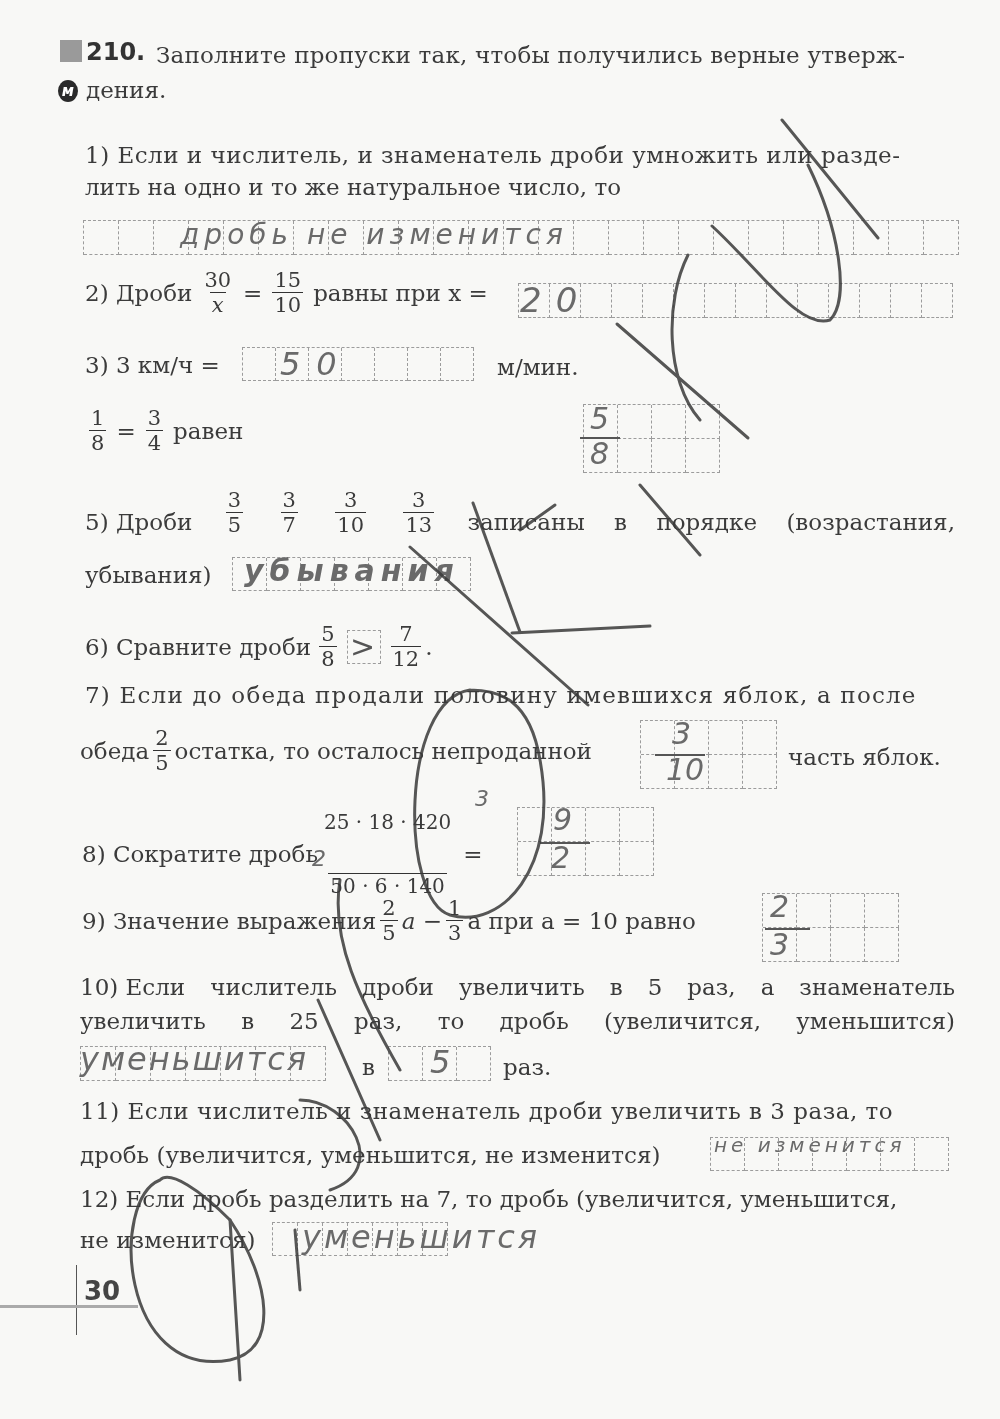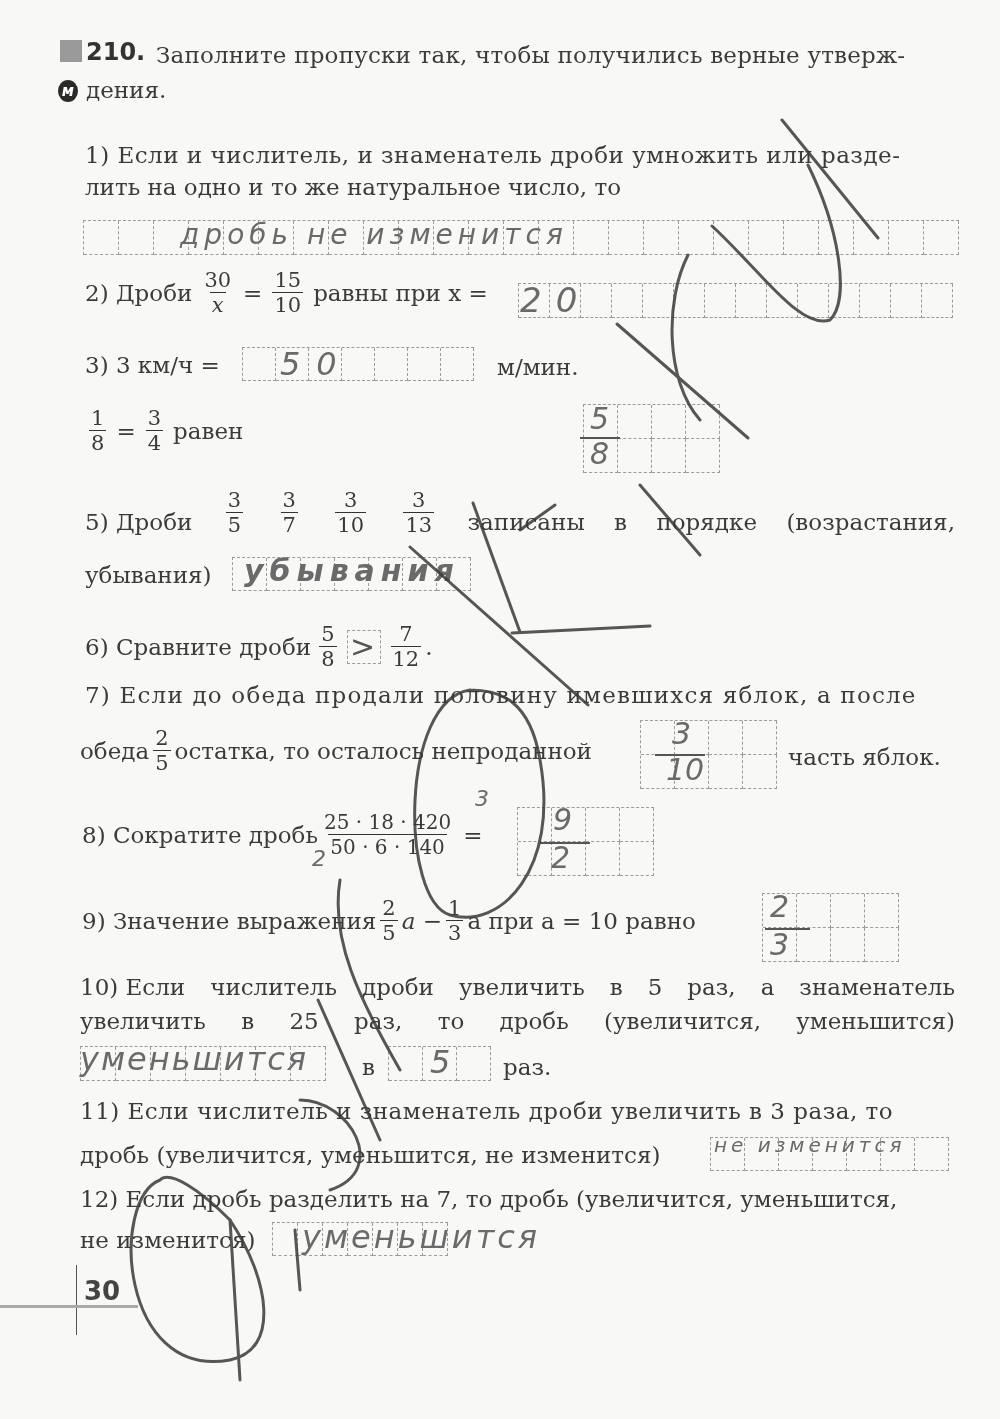--- a/index.html
+++ b/index.html
@@ -211,21 +211,21 @@
     <div class="cell"></div>
     <div class="cell"></div>
 </div>
 <div class="hand" style="left:672px;top:716px;font-size:30px;">3</div>
 <div class="abs" style="left:655px;top:754px;width:50px;height:2px;background:#555;"></div>
 <div class="hand" style="left:666px;top:752px;font-size:30px;letter-spacing:0;">10</div>
 <div class="abs txt" style="left:788px;top:742px;">часть яблок.</div>
 
 <div class="abs txt" style="left:82px;top:810px;display:flex;align-items:center;">
   <span>8) Сократите дробь</span>
-  <span class="frac" style="font-size:20px;">
+  <span class="frac" style="font-size:20px;gap:39px;">
       <span class="num">25 · 18 · 420</span>
       <span class="den">50 · 6 · 140</span>
     </span>
   <span style="margin-left:6px;">=</span>
 </div>
 <div class="grid" style="left:517px;top:807px;grid-template-columns:repeat(4,34px);grid-template-rows:34px 34px;">
   <div class="cell"></div>
     <div class="cell"></div>
     <div class="cell"></div>
     <div class="cell"></div>

